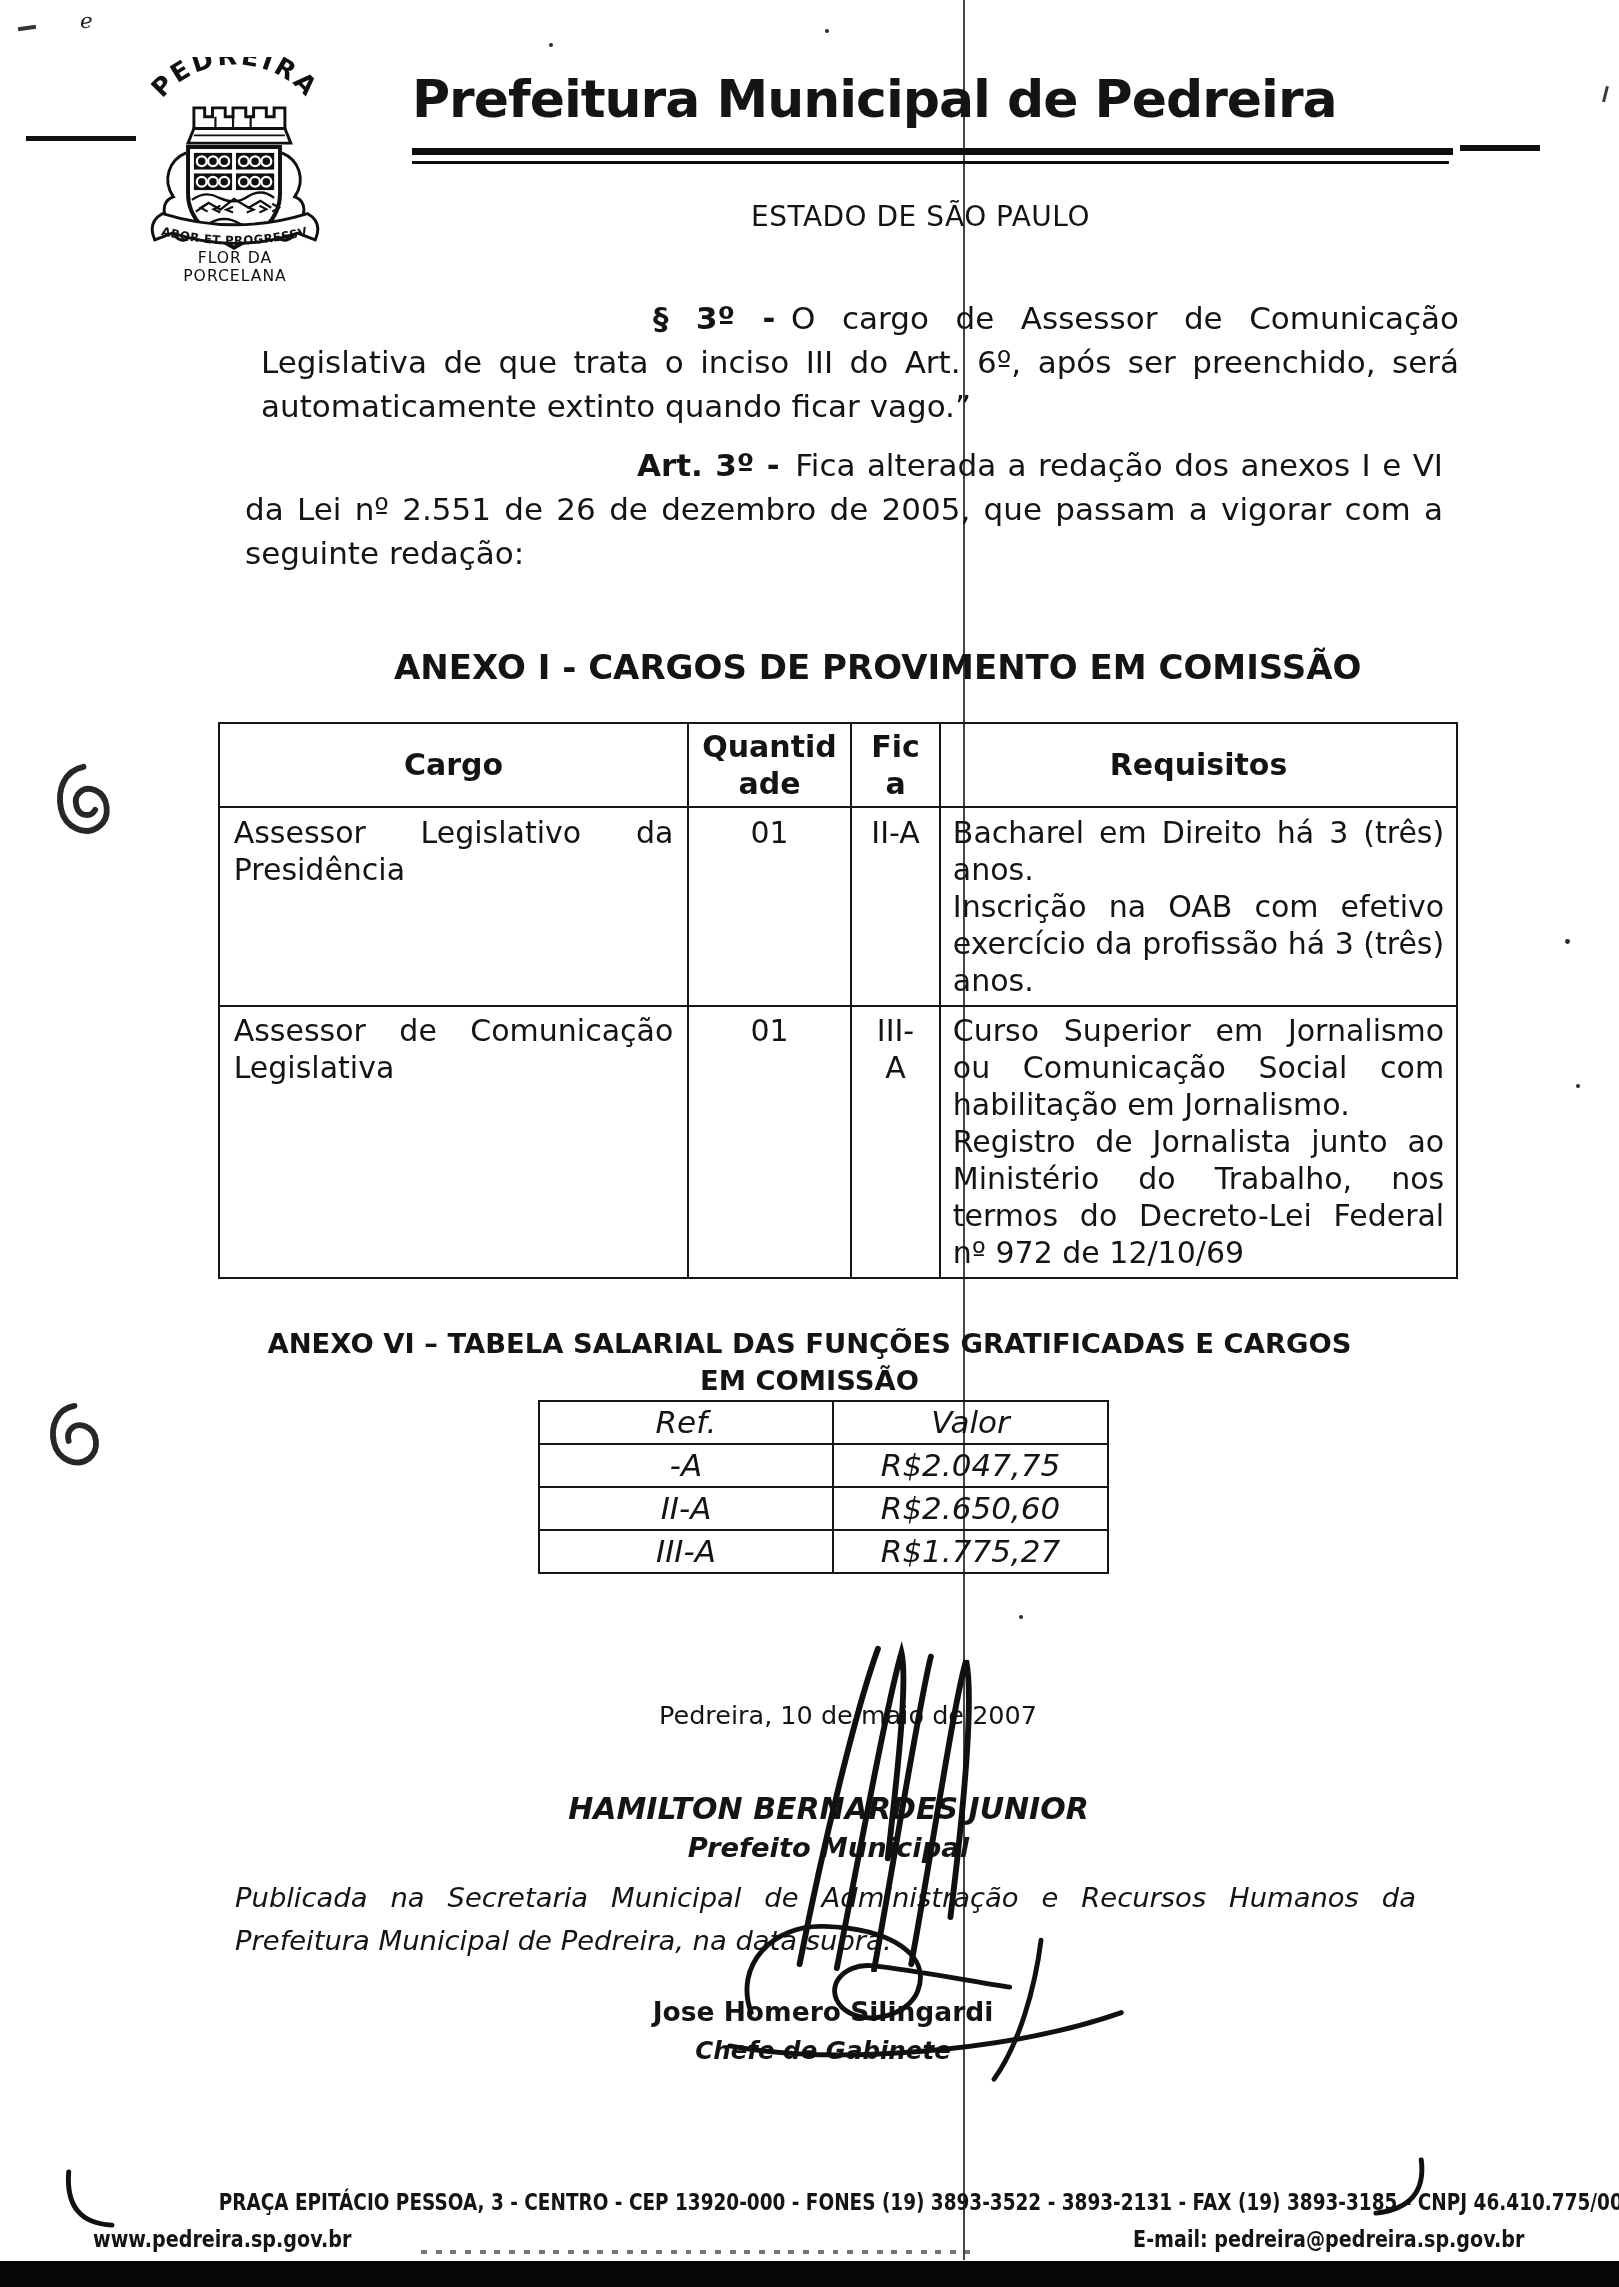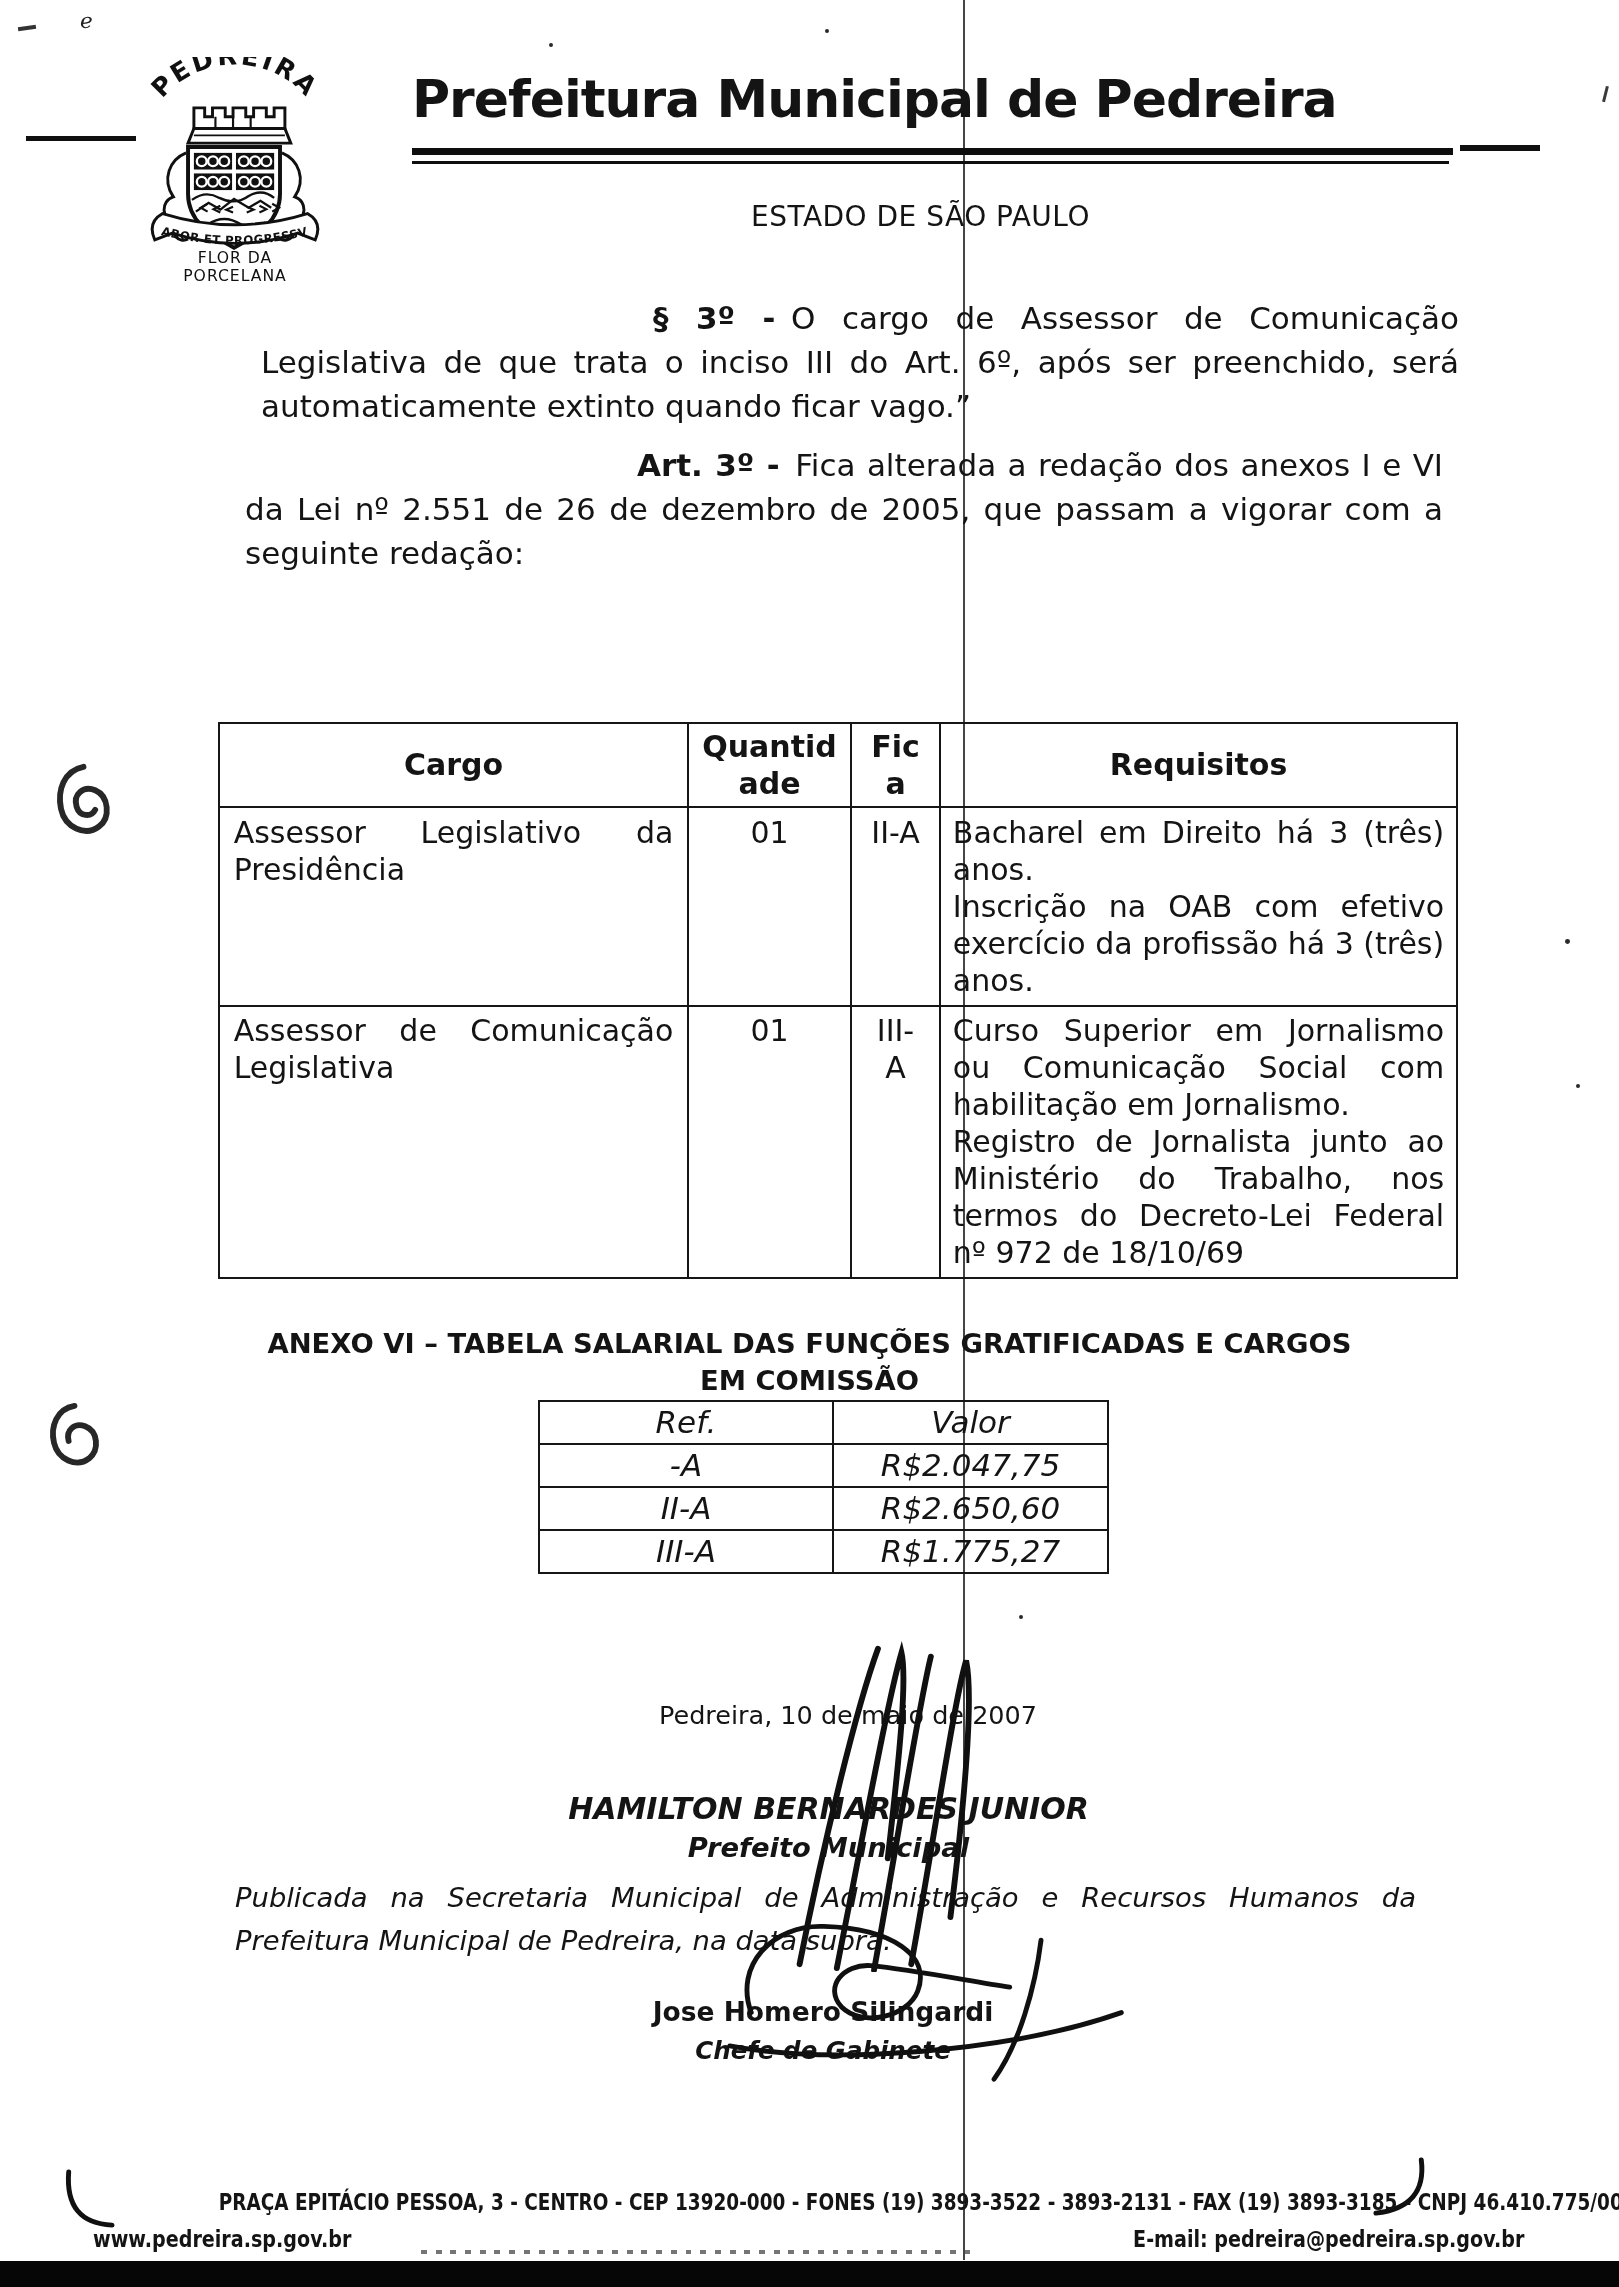--- a/index.html
+++ b/index.html
@@ -168,20 +168,21 @@
     <path d="M30,6 C12,9 5,27 9,44 C13,61 32,70 45,60 C56,51 54,32 41,27 C30,23 21,31 24,42" fill="none" stroke="#151515" stroke-width="6" stroke-linecap="round" opacity=".92"></path>
   </svg>
 
   <p class="abs para p3" style="margin:16px;">
     <span class="lbl">§ 3º -</span><span>O cargo de Assessor de Comunicação Legislativa de que trata o inciso III do Art. 6º, após ser preenchido, será automaticamente extinto quando ficar vago.”</span>
   </p>
   <p class="abs para a3" style="margin:0;">
     <span class="lbl">Art. 3º -</span><span>Fica alterada a redação dos anexos I e VI da Lei nº 2.551 de 26 de dezembro de 2005, que passam a vigorar com a seguinte redação:</span>
   </p>
 
+  <div class="abs anx1-title">ANEXO I - CARGOS DE PROVIMENTO EM COMISSÃO</div>
   <table class="abs t1">
     <colgroup>
         <col style="width:469px">
         <col style="width:163px">
         <col style="width:89px">
         <col style="width:517px">
       </colgroup>
     <thead>
       <tr style="height:73px">
         <th>Cargo</th>
@@ -196,21 +197,21 @@
         <td class="c-qty">01</td>
         <td class="c-grau">II-A</td>
         <td class="c-req">Bacharel em Direito há 3 (três) anos.
 Inscrição na OAB com efetivo exercício da profissão há 3 (três) anos.</td>
       </tr>
       <tr style="height:272px">
         <td class="c-cargo">Assessor de Comunicação Legislativa</td>
         <td class="c-qty">01</td>
         <td class="c-grau">III-A</td>
         <td class="c-req">Curso Superior em Jornalismo ou Comunicação Social com habilitação em Jornalismo.
-Registro de Jornalista junto ao Ministério do Trabalho, nos termos do Decreto-Lei Federal nº 972 de 18/10/69</td>
+Registro de Jornalista junto ao Ministério do Trabalho, nos termos do Decreto-Lei Federal nº 972 de 12/10/69</td>
       </tr>
     </tbody>
   </table>
 
   <div class="abs anx6-title">ANEXO VI – TABELA SALARIAL DAS FUNÇÕES GRATIFICADAS E CARGOS EM COMISSÃO</div>
   <table class="abs t2">
     <colgroup>
         <col style="width:294px">
         <col style="width:275px">
       </colgroup>

